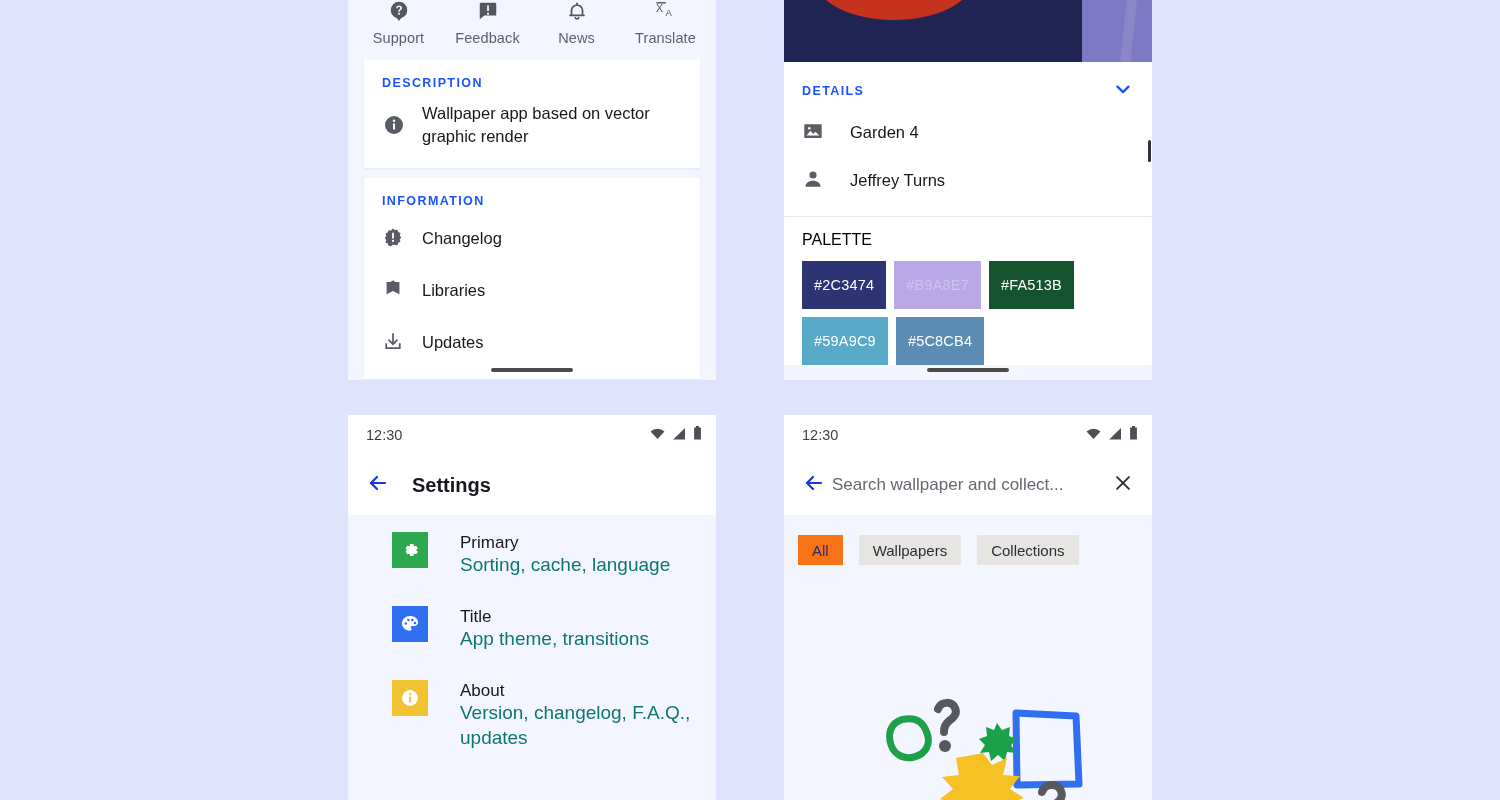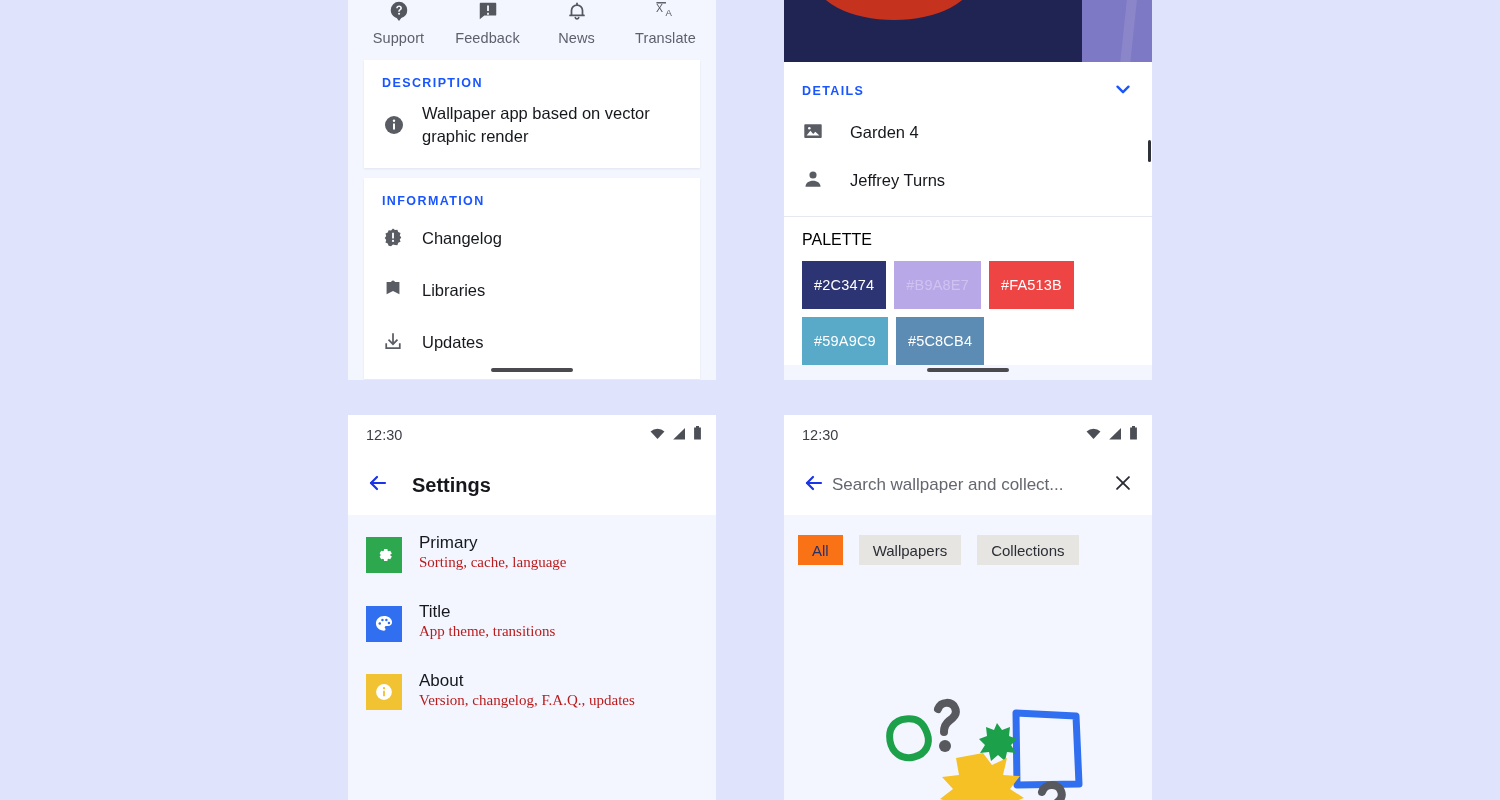--- a/index.html
+++ b/index.html
@@ -106,27 +106,27 @@
   .appbar {
     background: #ffffff; height: 60px;
     display: flex; align-items: center; gap: 22px; padding: 0 18px;
   }
   .appbar .back { color: #1a34e8; display: block; cursor: pointer; }
   .appbar .bar-title { font-size: 20px; font-weight: 700; color: #16181d; }
   .appbar .search-ph { font-size: 17px; color: #65676f; flex: 1; }
   .appbar .xmark { color: #2a2c33; display: block; cursor: pointer; }
 
   .settings-list { padding: 10px 0 0 0; }
-  .set-row { display: flex; align-items: flex-end; gap: 17px; padding: 7px 18px; }
+  .set-row { display: flex; align-items: flex-start; gap: 32px; padding: 7px 18px; margin-left: 26px; }
   .set-ico {
     width: 36px; height: 36px; flex: none;
     display: flex; align-items: center; justify-content: center;
   }
   .set-title { font-size: 17px; color: #16181d; font-weight: 500; line-height: 1.25; }
-  .set-sub { font-size: 15px; color: #b91c1c; line-height: 1.3; font-family: Liberation Serif, serif; }
+  .set-sub { font-size: 19px; color: #0f766e; line-height: 1.3; }
 
   
   #panel-d { left: 784px; top: 415px; width: 368px; height: 385px; }
   .chips { display: flex; gap: 16px; padding: 20px 14px 0 14px; }
   .chip {
     height: 30px; display: flex; align-items: center; padding: 0 14px;
     font-size: 15px; color: #2c2e35; background: #e6e5e2; cursor: pointer;
   }
   .chip.active { background: #f97316; color: #26306b; }
   .empty-art { position: absolute; left: 80px; top: 280px; }
@@ -277,21 +277,21 @@
 
       <div class="palette-wrap">
         <div class="sh-title">PALETTE</div>
         <div class="swatches">
           <div class="swatch" style="background:#2C3474;color:#ffffff;">
             <span>#2C3474</span>
           </div>
           <div class="swatch" style="background:#B9A8E7;color:#cfc2f0;">
             <span>#B9A8E7</span>
           </div>
-          <div class="swatch" style="background:#ef4444;color:#ffffff;">
+          <div class="swatch" style="background:#14532d;color:#ffffff;">
             <span>#FA513B</span>
           </div>
           <div class="swatch" style="background:#59A9C9;color:#ffffff;">
             <span>#59A9C9</span>
           </div>
           <div class="swatch" style="background:#5C8CB4;color:#ffffff;">
             <span>#5C8CB4</span>
           </div>
         </div>
       </div>

